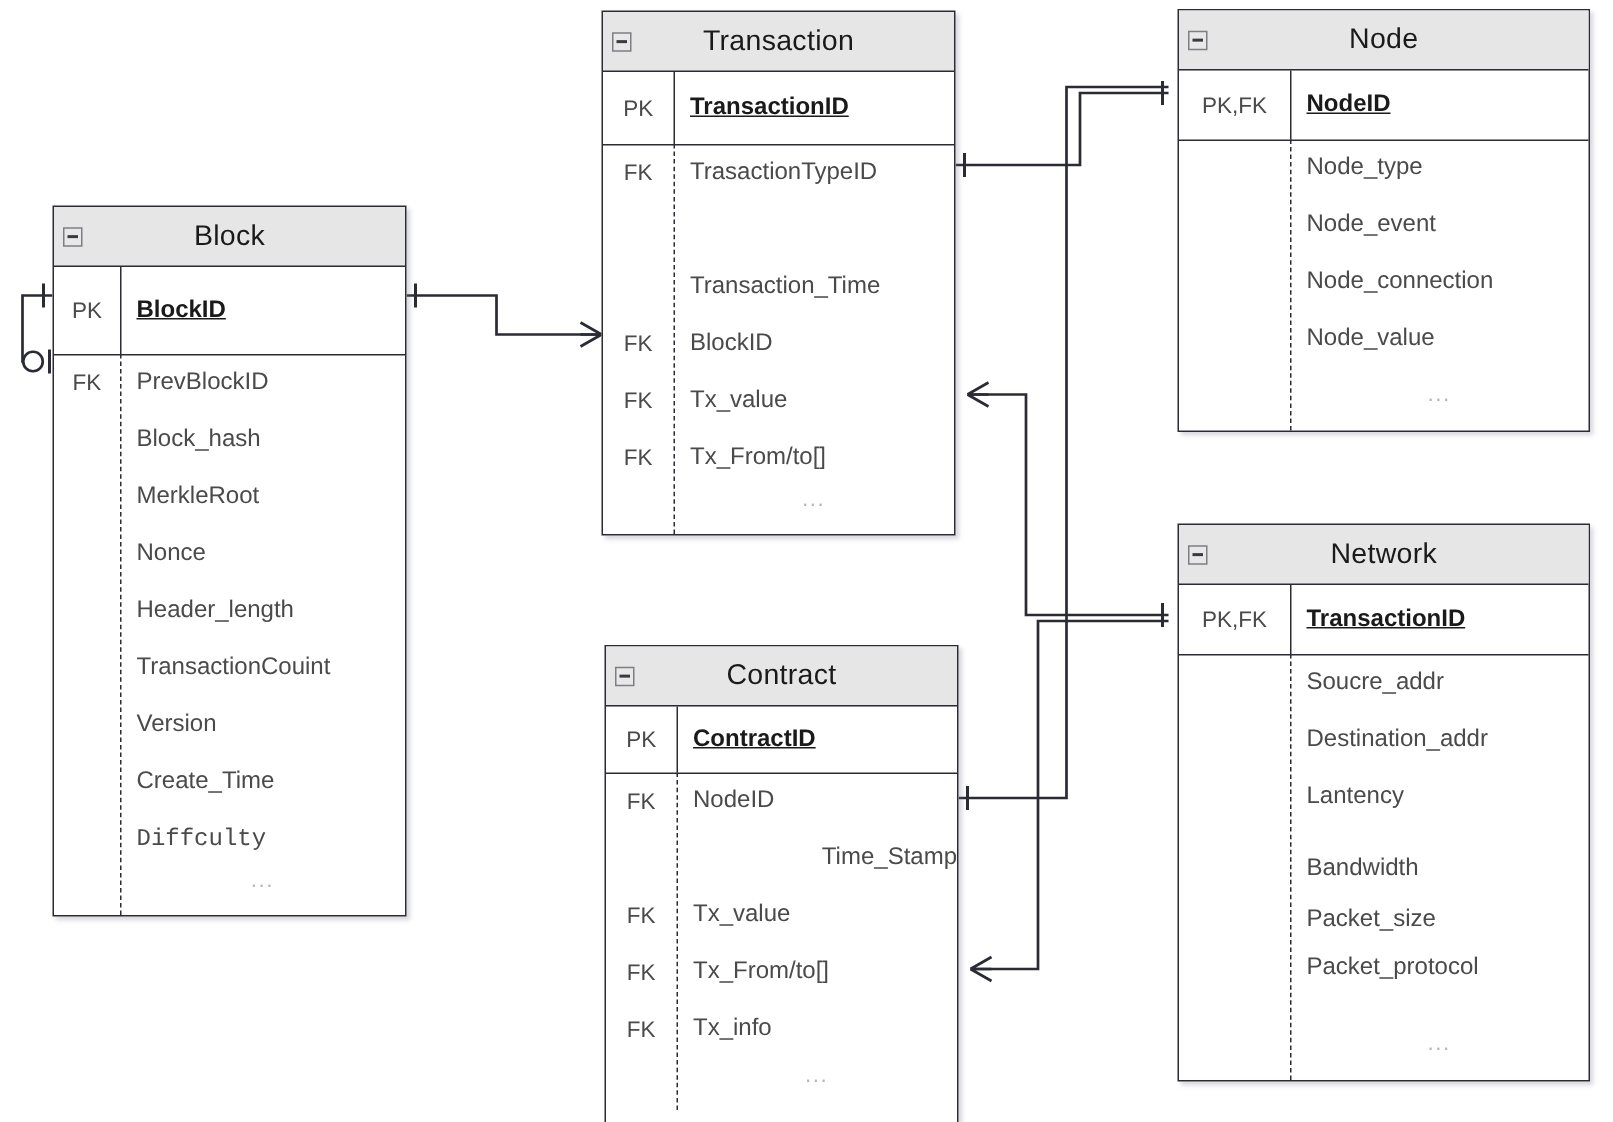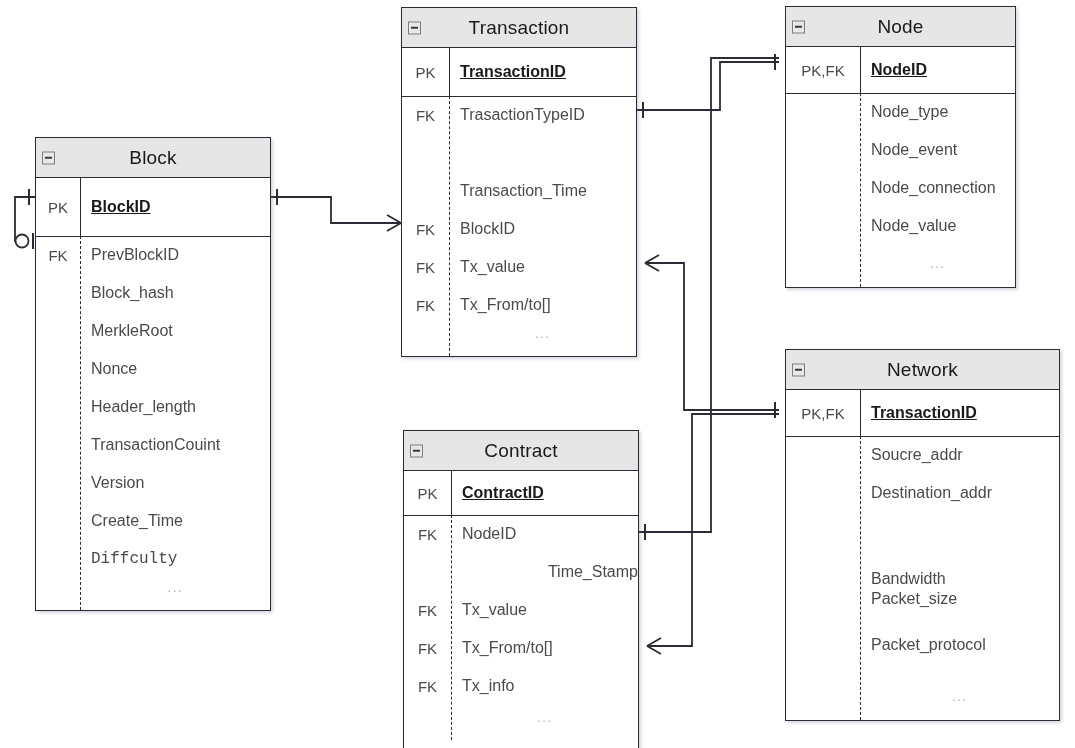--- a/index.html
+++ b/index.html
@@ -305,21 +305,21 @@
       </div>
       <div class="row" style="top:196px; height:38px;">
         <div class="key-cell" style="width:47px;">FK</div>
         <div class="attr-cell">Tx_info</div>
       </div>
 
       <div class="ellipsis-row" style="left:47px; right:0; top:237px;">...</div>
     </div>
   </div>
 
-  <div class="entity" style="left:785px; top:6px; width:231px; height:282px;">
+  <div class="entity" style="left:785px; top:6px; width:275px; height:282px;">
     <div class="entity-header">
       <span class="collapse-icon"></span>
       <span>Node</span>
     </div>
     <div class="entity-body" style="height:240px;">
       <div class="col-divider-solid" style="left:74px; height:46px;"></div>
       <div class="col-divider-dashed" style="left:74px; top:46px; height:194px;"></div>
       <div class="pk-separator" style="top:46px;"></div>
 
       <div class="row" style="top:0px; height:46px;">
@@ -364,25 +364,29 @@
       </div>
 
       <div class="row" style="top:46px; height:38px;">
         <div class="key-cell" style="width:74px;"></div>
         <div class="attr-cell">Soucre_addr</div>
       </div>
       <div class="row" style="top:84px; height:38px;">
         <div class="key-cell" style="width:74px;"></div>
         <div class="attr-cell">Destination_addr</div>
       </div>
+      <div class="row" style="top:122px; height:38px;">
+        <div class="key-cell" style="width:74px;"></div>
+        <div class="attr-cell">Lantency</div>
+      </div>
       <div class="row" style="top:160px; height:38px;align-items:flex-end;">
         <div class="key-cell" style="width:74px;"></div>
         <div class="attr-cell">Bandwidth</div>
       </div>
-      <div class="row" style="top:190px; height:38px;text-align:right;">
+      <div class="row" style="top:204px; height:38px;text-align:right;">
         <div class="key-cell" style="width:74px;"></div>
         <div class="attr-cell">Packet_size</div>
       </div>
       <div class="row" style="top:236px; height:38px;">
         <div class="key-cell" style="width:74px;"></div>
         <div class="attr-cell">Packet_protocol</div>
       </div>
 
       <div class="ellipsis-row" style="left:74px; right:0; top:297px;">...</div>
     </div>

